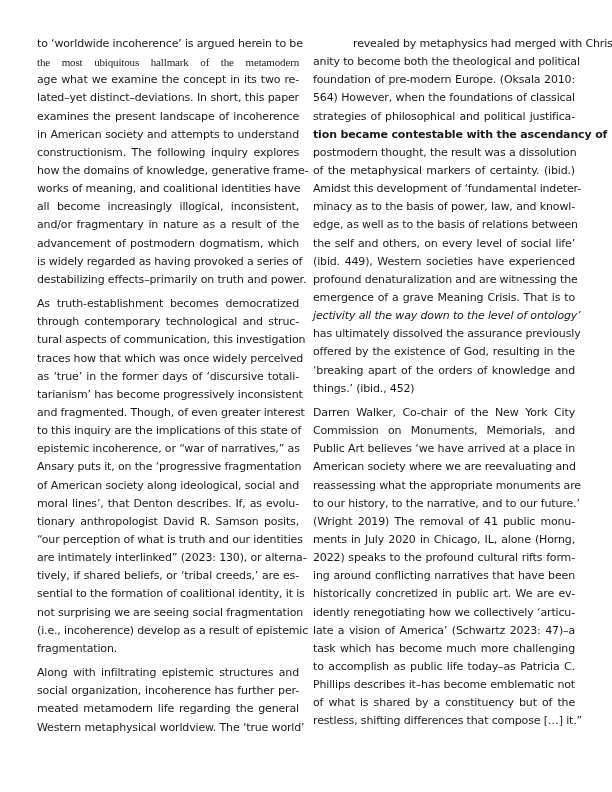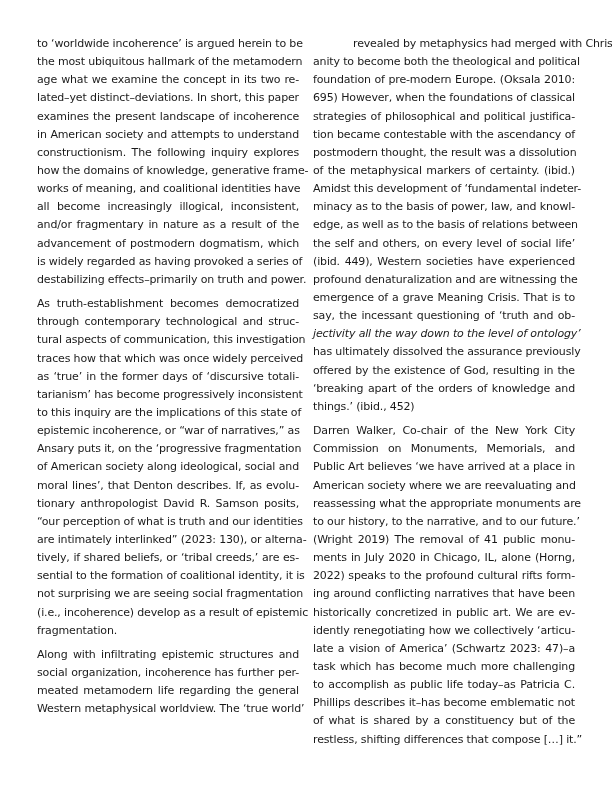--- a/index.html
+++ b/index.html
@@ -28,41 +28,42 @@
   }
   .line.last { text-align-last: left; }
 </style>
 </head>
 <body>
 
 <div class="page">
   <div class="col col-left">
       <div class="para">
         <span class="line" style="display: block;">to ‘worldwide incoherence’ is argued herein to be</span>
-        <span class="line" style="display: block;">the most ubiquitous hallmark of the metamodern</span>
+        <span class="line" style="display: block; font-family: Liberation Serif, serif;">the most ubiquitous hallmark of the metamodern</span>
         <span class="line" style="display: block;">age what we examine the concept in its two re-</span>
         <span class="line" style="display: block;">lated–yet distinct–deviations. In short, this paper</span>
         <span class="line" style="display: block;">examines the present landscape of incoherence</span>
         <span class="line" style="display: block;">in American society and attempts to understand</span>
         <span class="line" style="display: block;">constructionism. The following inquiry explores</span>
         <span class="line" style="display: block;">how the domains of knowledge, generative frame-</span>
         <span class="line" style="display: block;">works of meaning, and coalitional identities have</span>
         <span class="line" style="display: block;">all become increasingly illogical, inconsistent,</span>
         <span class="line" style="display: block;">and/or fragmentary in nature as a result of the</span>
         <span class="line" style="display: block;">advancement of postmodern dogmatism, which</span>
         <span class="line" style="display: block;">is widely regarded as having provoked a series of</span>
         <span class="line last" style="display: block;">destabilizing effects–primarily on truth and power.</span>
       </div>
       <div class="para">
         <span class="line" style="display: block;">As truth-establishment becomes democratized</span>
         <span class="line" style="display: block;">through contemporary technological and struc-</span>
         <span class="line" style="display: block;">tural aspects of communication, this investigation</span>
         <span class="line" style="display: block;">traces how that which was once widely perceived</span>
         <span class="line" style="display: block;">as ‘true’ in the former days of ‘discursive totali-</span>
         <span class="line" style="display: block;">tarianism’ has become progressively inconsistent</span>
+        <span class="line" style="display: block;">and fragmented. Though, of even greater interest</span>
         <span class="line" style="display: block;">to this inquiry are the implications of this state of</span>
         <span class="line" style="display: block;">epistemic incoherence, or “war of narratives,” as</span>
         <span class="line" style="display: block;">Ansary puts it, on the ‘progressive fragmentation</span>
         <span class="line" style="display: block;">of American society along ideological, social and</span>
         <span class="line" style="display: block;">moral lines’, that Denton describes. If, as evolu-</span>
         <span class="line" style="display: block;">tionary anthropologist David R. Samson posits,</span>
         <span class="line" style="display: block;">“our perception of what is truth and our identities</span>
         <span class="line" style="display: block;">are intimately interlinked” (2023: 130), or alterna-</span>
         <span class="line" style="display: block;">tively, if shared beliefs, or ‘tribal creeds,’ are es-</span>
         <span class="line" style="display: block;">sential to the formation of coalitional identity, it is</span>
@@ -75,33 +76,32 @@
         <span class="line" style="display: block;">social organization, incoherence has further per-</span>
         <span class="line" style="display: block;">meated metamodern life regarding the general</span>
         <span class="line last" style="display: block;">Western metaphysical worldview. The ‘true world’</span>
       </div>
     </div>
   <div class="col col-right">
       <div class="para">
         <span class="line" style="display: block; margin-left: 40px;">revealed by metaphysics had merged with Christi-</span>
         <span class="line" style="display: block;">anity to become both the theological and political</span>
         <span class="line" style="display: block;">foundation of pre-modern Europe. (Oksala 2010:</span>
-        <span class="line" style="display: block;">695) However, when the foundations of classical</span>
+        <span class="line" style="display: block;">564) However, when the foundations of classical</span>
         <span class="line" style="display: block;">strategies of philosophical and political justifica-</span>
-        <span class="line" style="display: block;">tion became contestable with the ascendancy of</span>
+        <span class="line" style="display: block; font-weight: bold;">tion became contestable with the ascendancy of</span>
         <span class="line" style="display: block;">postmodern thought, the result was a dissolution</span>
         <span class="line" style="display: block;">of the metaphysical markers of certainty. (ibid.)</span>
         <span class="line" style="display: block;">Amidst this development of ‘fundamental indeter-</span>
         <span class="line" style="display: block;">minacy as to the basis of power, law, and knowl-</span>
         <span class="line" style="display: block;">edge, as well as to the basis of relations between</span>
         <span class="line" style="display: block;">the self and others, on every level of social life’</span>
         <span class="line" style="display: block;">(ibid. 449), Western societies have experienced</span>
         <span class="line" style="display: block;">profound denaturalization and are witnessing the</span>
         <span class="line" style="display: block;">emergence of a grave Meaning Crisis. That is to</span>
-        <span class="line" style="display: block;">say, the incessant questioning of ‘truth and ob-</span>
         <span class="line" style="display: block; font-style: italic;">jectivity all the way down to the level of ontology’</span>
         <span class="line" style="display: block;">has ultimately dissolved the assurance previously</span>
         <span class="line" style="display: block;">offered by the existence of God, resulting in the</span>
         <span class="line" style="display: block;">‘breaking apart of the orders of knowledge and</span>
         <span class="line last" style="display: block;">things.’ (ibid., 452)</span>
       </div>
       <div class="para">
         <span class="line" style="display: block;">Darren Walker, Co-chair of the New York City</span>
         <span class="line" style="display: block;">Commission on Monuments, Memorials, and</span>
         <span class="line" style="display: block;">Public Art believes ‘we have arrived at a place in</span>

